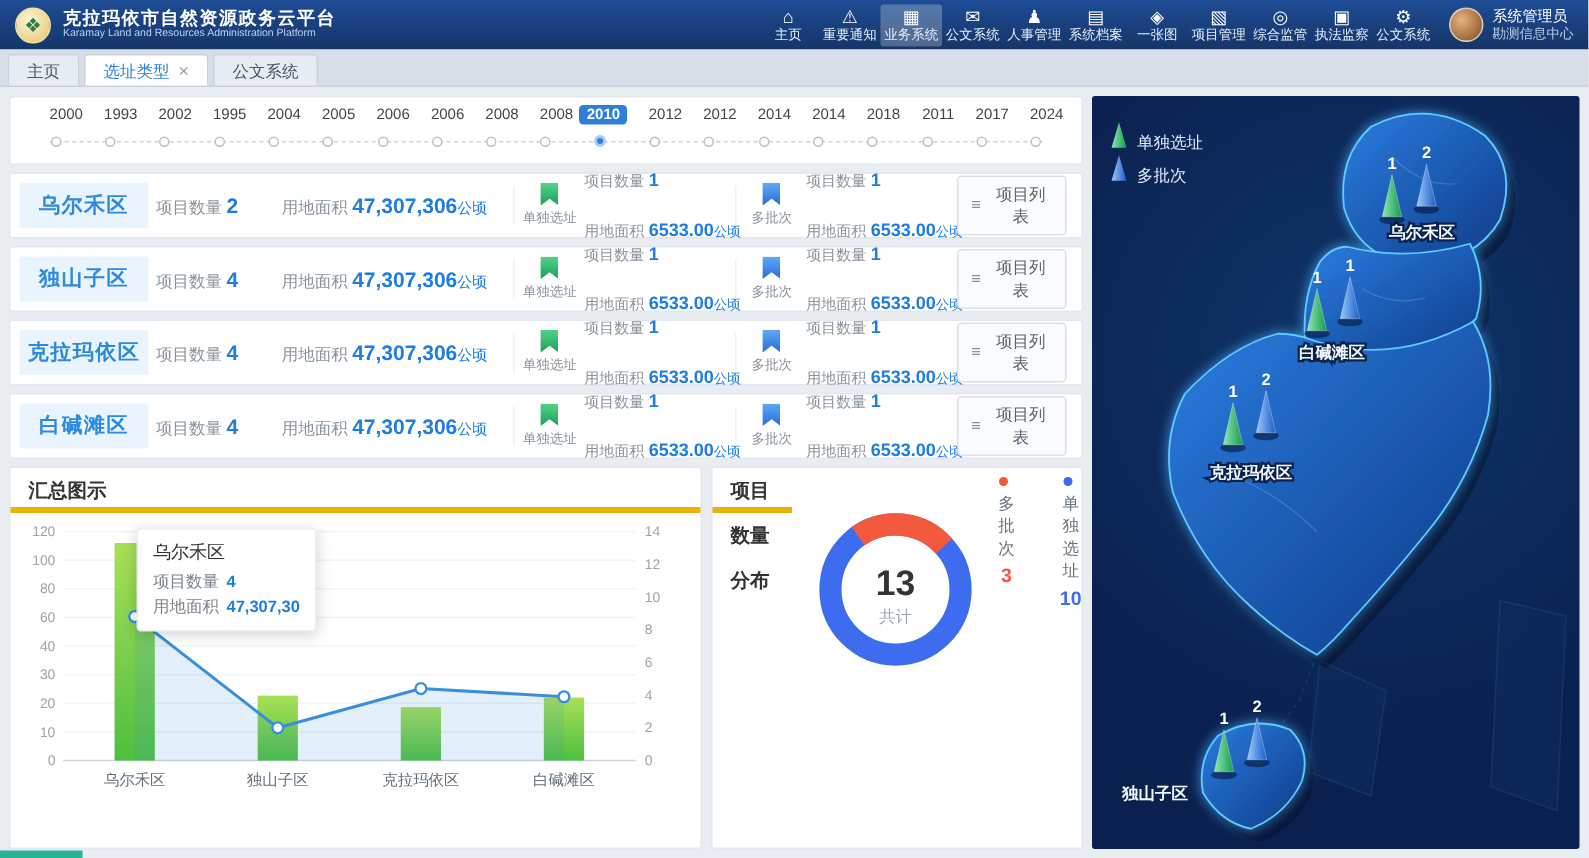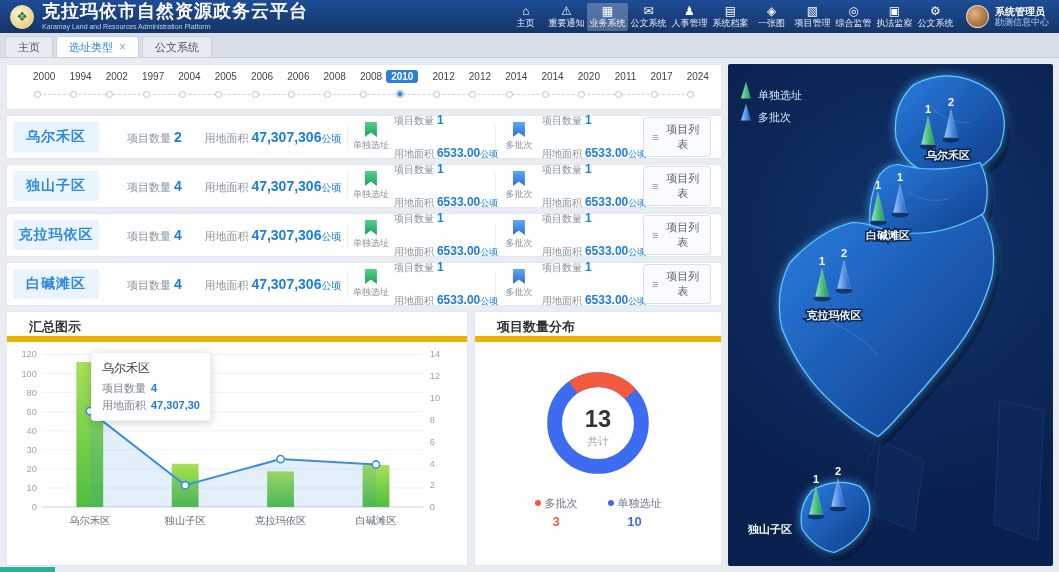--- a/index.html
+++ b/index.html
@@ -3,31 +3,31 @@
 <meta charset="utf-8">
 <style>
   * { margin:0; padding:0; box-sizing:border-box; }
   body { width:1059px; height:572px; font-family:"Liberation Sans","DejaVu Sans",sans-serif; background:#e9edf2; overflow:hidden; }
   .app { position:relative; width:1059px; height:572px; background:#e9edf2; }
 
   
   header { height:33px; background:linear-gradient(180deg,#1e4c96 0%,#153567 100%); display:flex; align-items:center; padding:0 10px; color:#fff; }
   .logo { width:24px; height:24px; border-radius:50%; background:radial-gradient(circle at 40% 35%,#fdf6d8,#e2c464); border:1px solid #f2e2a0; display:flex; align-items:center; justify-content:center; color:#2e7d46; font-size:13px; flex:0 0 auto; }
   .titles { margin-left:8px; line-height:1.1; }
-  .title-cn { font-size:18px; font-weight:bold; letter-spacing:1px;font-family:Liberation Mono, monospace; }
+  .title-cn { font-size:12px; font-weight:bold; letter-spacing:1px; }
   .title-en { font-size:7px; color:#bcd0ee; transform-origin:left; }
   nav { margin-left:auto; display:flex; align-items:center; }
   .nav-item { width:41px; text-align:center; padding:2px 0 3px; color:#e6eefb; cursor:pointer; border-radius:2px; }
   .nav-item .ic { display:block; font-size:12px; line-height:13px; color:#fff; }
   .nav-item .nav-label { display:block; font-size:9px; line-height:10px; }
   .nav-item.active { background:rgba(255,255,255,.25); }
   .user { display:flex; align-items:center; gap:6px; margin-left:10px; cursor:pointer; }
   .avatar { width:23px; height:23px; border-radius:50%; background:radial-gradient(circle at 35% 35%,#e8b27d,#7a4a22); border:1px solid rgba(255,255,255,.65); }
   .user-text { line-height:1.15; }
-  .user-name { font-size:10px; font-weight:bold; }
+  .user-name { font-size:10px; font-weight:normal; }
   .user-org { font-size:9px; color:#b9cdeb; }
 
   
   .tabbar { height:25px; background:#d7dee7; border-bottom:1px solid #c7d1dc; display:flex; align-items:flex-end; padding-left:5px; gap:3px; }
   .tab { height:21px; padding:0 12px; display:flex; align-items:center; gap:6px; font-size:11px; color:#4a5663; background:#e7ecf2; border:1px solid #c9d3de; border-bottom:none; border-radius:3px 3px 0 0; cursor:pointer; }
   .tab.active { background:#ffffff; color:#2e7fd9; }
   .tab .close { color:#98a4b1; font-size:12px; line-height:10px; }
 
   
   .content { position:absolute; top:58px; left:0; right:0; bottom:0; padding:6px; display:flex; gap:6px; }
@@ -43,49 +43,49 @@
   .dashline { position:absolute; left:14px; right:14px; top:50%; border-top:1px dashed #ccd5de; }
   .dot-cell { flex:1; display:flex; justify-content:center; position:relative; cursor:pointer; }
   .dot { width:7px; height:7px; border-radius:50%; background:#fff; border:1px solid #b6c2cf; }
   .dot.sel { width:8px; height:8px; background:#2e7fd9; border:2px solid #a8cdf2; }
 
   
   #districts { display:flex; flex-direction:column; gap:5px; }
   .d-row { height:44px; display:flex; align-items:center; padding:0 6px; gap:5px; }
   .d-name { width:86px; height:30px; flex:0 0 auto; background:#e9f4fe; color:#2f8ade; font-size:14px; font-weight:600; display:flex; align-items:center; justify-content:center; border-radius:2px; letter-spacing:1px; }
   .d-stat { font-size:11px; color:#8a939c; white-space:nowrap; }
-  .d-stat.w1 { width:80px;margin-left:23px; }
+  .d-stat.w1 { width:80px; }
   .d-stat.w2 { width:152px; }
   .d-num { color:#1d7de0; font-size:14px; font-weight:bold; margin-left:3px; }
   .unit { color:#1d7de0; font-size:10px; }
   .v-div { width:1px; height:26px; background:#edf0f4; flex:0 0 auto; }
   .flag-block { width:36px; flex:0 0 auto; display:flex; flex-direction:column; align-items:center; gap:2px; }
   .flag { width:12px; height:15px; clip-path:polygon(0 0,100% 0,100% 100%,50% 70%,0 100%); }
   .flag.single { background:linear-gradient(180deg,#53d18a,#1ea05a); }
   .flag.multi { background:linear-gradient(180deg,#5fa8f7,#2a6cd6); }
   .flag-label { font-size:9px; color:#8a939c; white-space:nowrap; }
   .mini-stats { width:96px; flex:0 0 auto; display:flex; flex-direction:column; gap:18px; }
   .mini-row { font-size:10px; color:#8a939c; white-space:nowrap; }
   .mini-row b { color:#1d7de0; font-size:12px; margin-left:3px; }
   .mini-row .munit { color:#1d7de0; font-size:9px; }
   .list-btn { margin-left:auto; margin-right:4px; display:flex; align-items:center; gap:5px; border:1px solid #d9e0e8; background:#fafbfc; color:#5a646e; font-size:11px; padding:4px 8px; border-radius:3px; cursor:pointer; font-family:inherit; }
   .list-btn .menu-icon { color:#8a939c; font-size:11px; }
 
   
   .bottom-row { flex:1; display:flex; gap:6px; min-height:0; }
   .chart-card { flex:1; display:flex; flex-direction:column; position:relative; }
-  .card-title { height:30px; line-height:30px; padding:0 22px; font-size:13px; font-weight:600; color:#333; border-bottom:6px solid #eab308; }
+  .card-title { height:30px; line-height:30px; padding:0 12px; font-size:13px; font-weight:600; color:#333; border-bottom:4px solid #eab308; }
   .chart-units { display:flex; justify-content:space-between; padding:5px 8px 0; font-size:10px; color:#98a1ab; }
   .chart-wrap { flex:1; position:relative; }
   .tooltip { position:absolute; left:84px; top:10px; background:#fff; border:1px solid #eceff3; box-shadow:0 2px 10px rgba(0,0,0,.18); padding:7px 10px; font-size:11px; border-radius:3px; min-width:105px; z-index:2; }
   .tt-title { font-size:12px; color:#333; margin-bottom:3px; }
   .tt-row { color:#7a838d; line-height:1.5; }
   .tt-row b { color:#1d7de0; margin-left:5px; font-weight:600; }
 
-  .donut-card { width:248px; flex:0 0 auto; display:flex; flex-direction:column; }
+  .donut-card { width:248px; flex:0 0 auto; display:flex; flex-direction:row; }
   .donut-wrap { display:flex; justify-content:center; margin-top:12px;text-decoration:underline; }
   .donut-legend { display:flex; justify-content:center; gap:30px; margin-top:4px; }
   .leg-item { text-align:center; font-size:11px; color:#6a737d; cursor:pointer; }
   .leg-dot { display:inline-block; width:6px; height:6px; border-radius:50%; margin-right:4px; vertical-align:1px; }
   .leg-val { font-size:13px; font-weight:bold; margin-top:3px; }
 
   
   .map-panel { flex:1; position:relative; background:radial-gradient(circle at 55% 35%, #103469 0%, #0a2150 70%); border-radius:2px; overflow:hidden; }
   .map-panel svg { display:block; }
 
@@ -169,35 +169,35 @@
         <span>公文系统</span>
       </div>
     </div>
 
   <div class="content">
     <div class="left">
 
       <div class="card timeline">
         <div class="years" id="years">
             <div class="year"><span>2000</span></div>
-            <div class="year"><span>1994</span></div>
+            <div class="year"><span>1993</span></div>
             <div class="year"><span>2002</span></div>
-            <div class="year"><span>1997</span></div>
+            <div class="year"><span>1995</span></div>
             <div class="year"><span>2004</span></div>
             <div class="year"><span>2005</span></div>
             <div class="year"><span>2006</span></div>
             <div class="year"><span>2006</span></div>
             <div class="year"><span>2008</span></div>
             <div class="year"><span>2008</span></div>
             <div class="year sel"><span>2010</span></div>
             <div class="year"><span>2012</span></div>
             <div class="year"><span>2012</span></div>
             <div class="year"><span>2014</span></div>
             <div class="year"><span>2014</span></div>
-            <div class="year"><span>2020</span></div>
+            <div class="year"><span>2018</span></div>
             <div class="year"><span>2011</span></div>
             <div class="year"><span>2017</span></div>
             <div class="year"><span>2024</span></div>
           </div>
         <div class="dots" id="dots">
             <div class="dashline"></div>
             <div class="dot-cell">
               <span class="dot"></span>
             </div>
             <div class="dot-cell">

